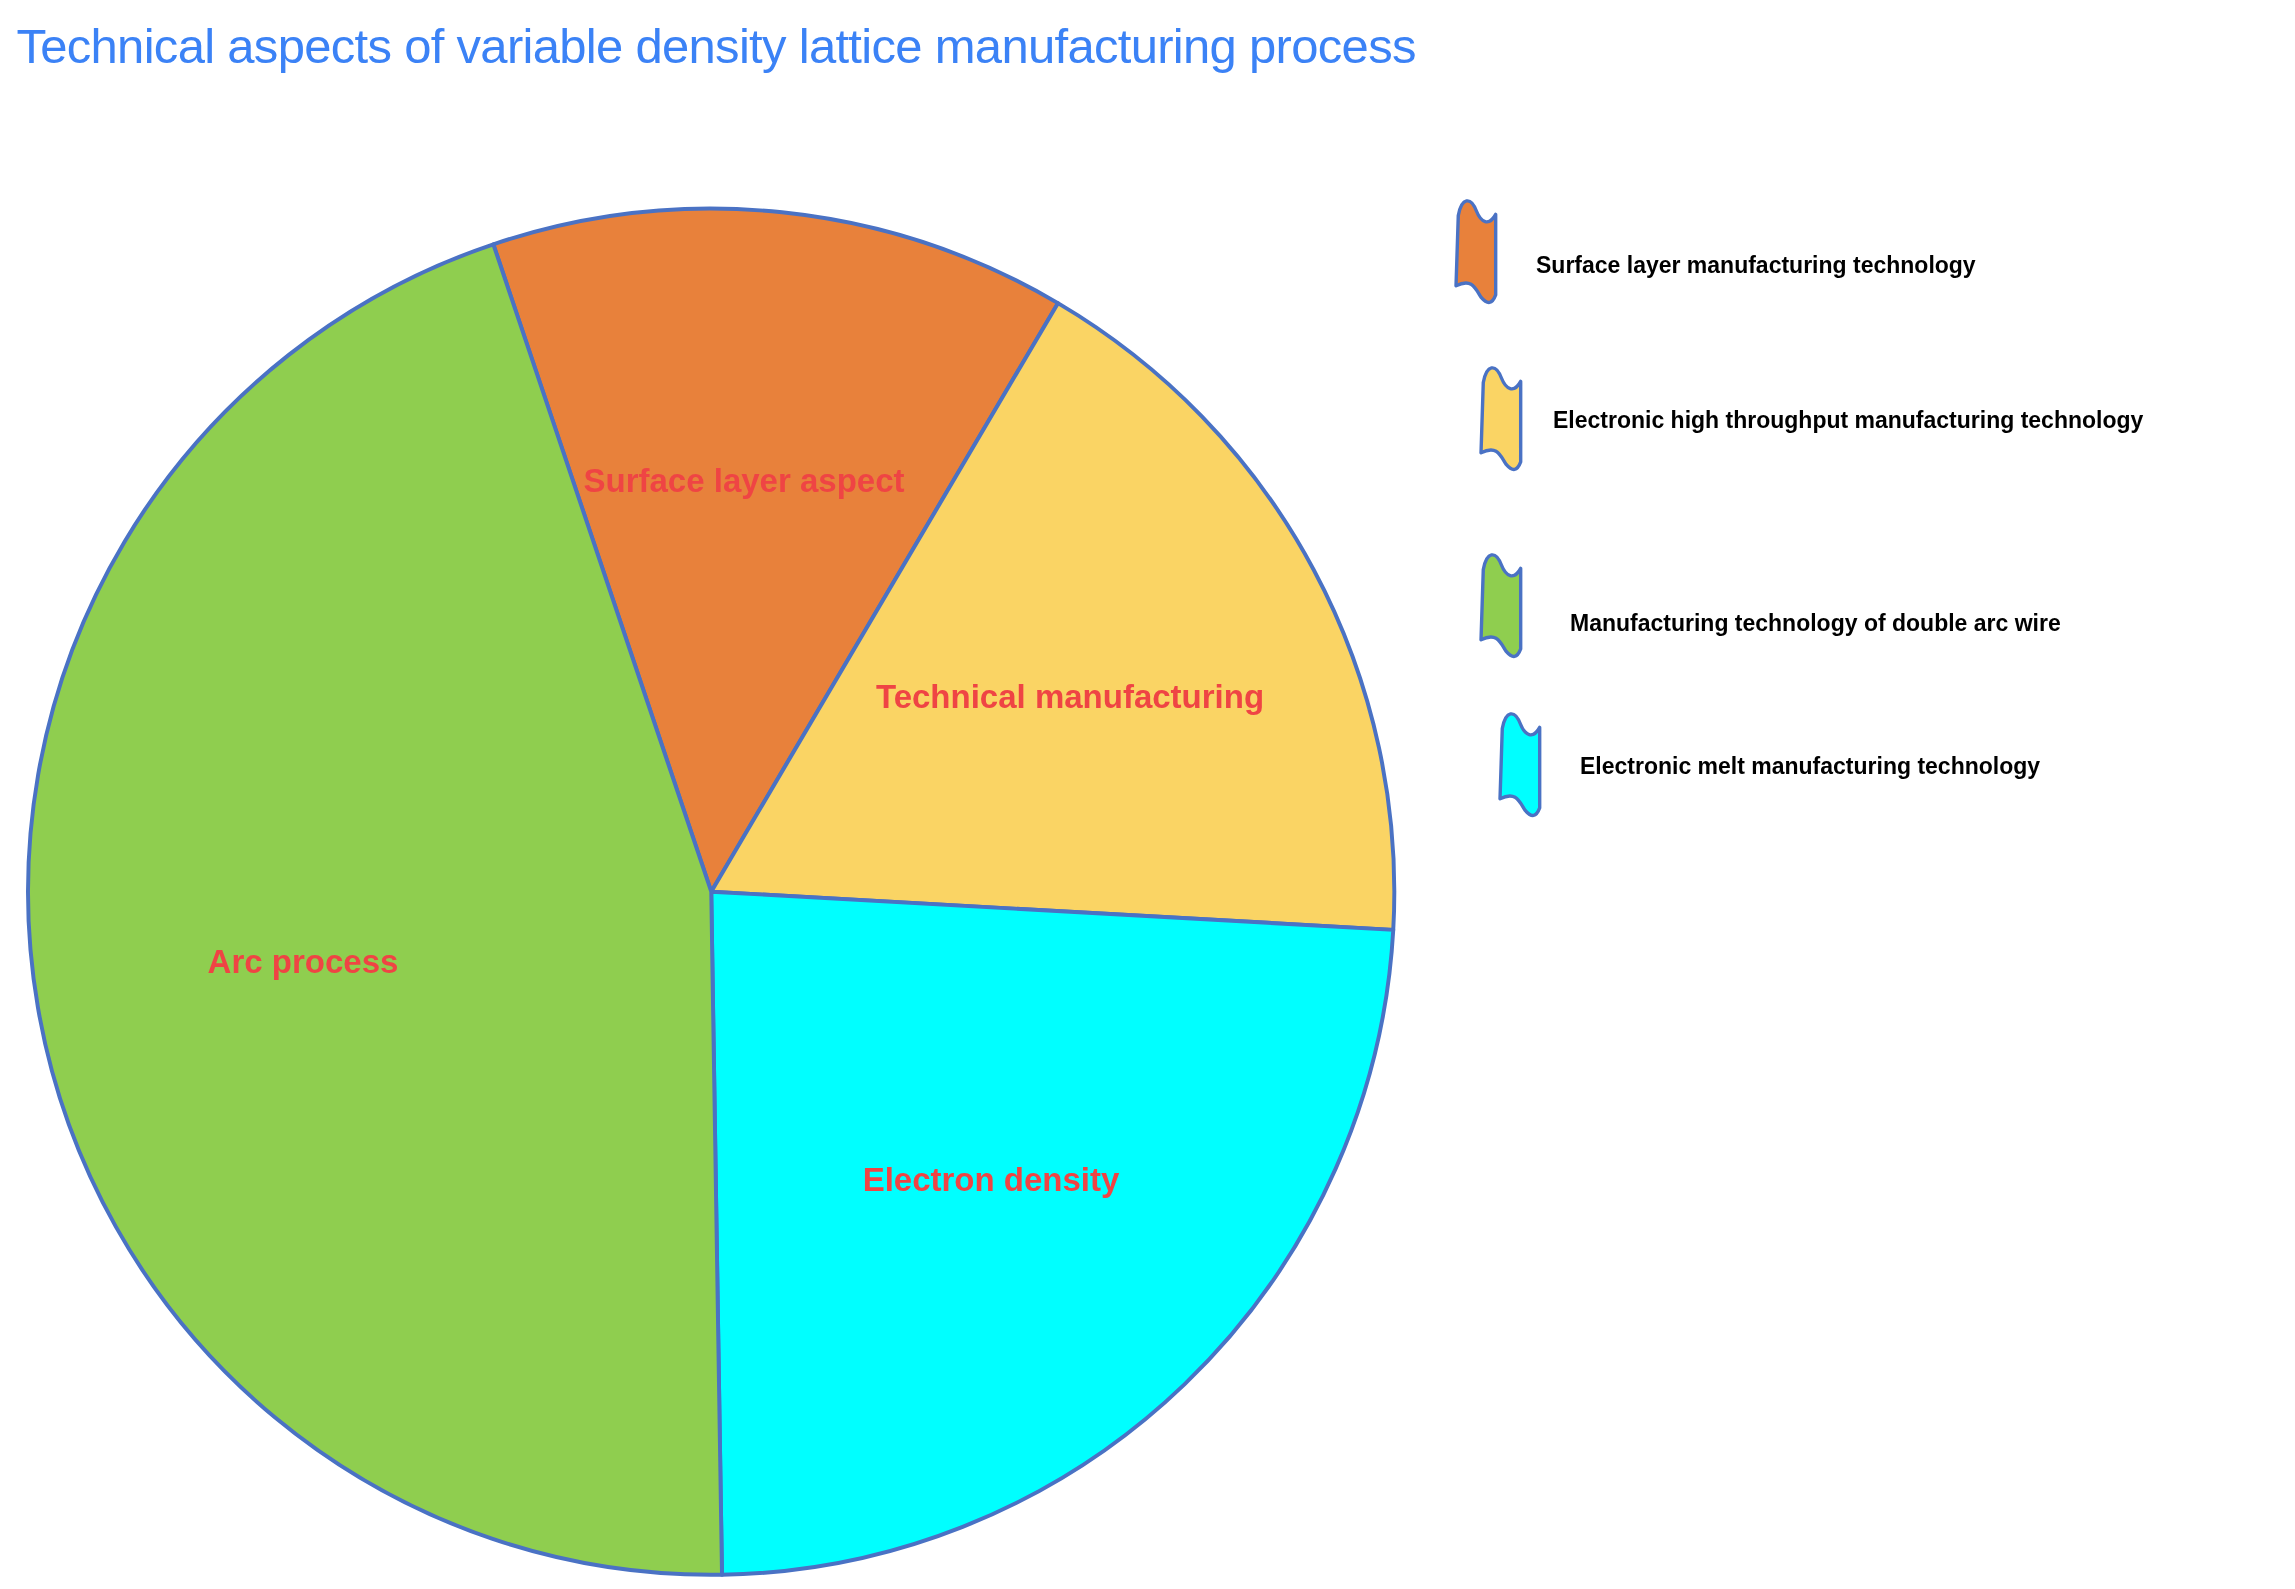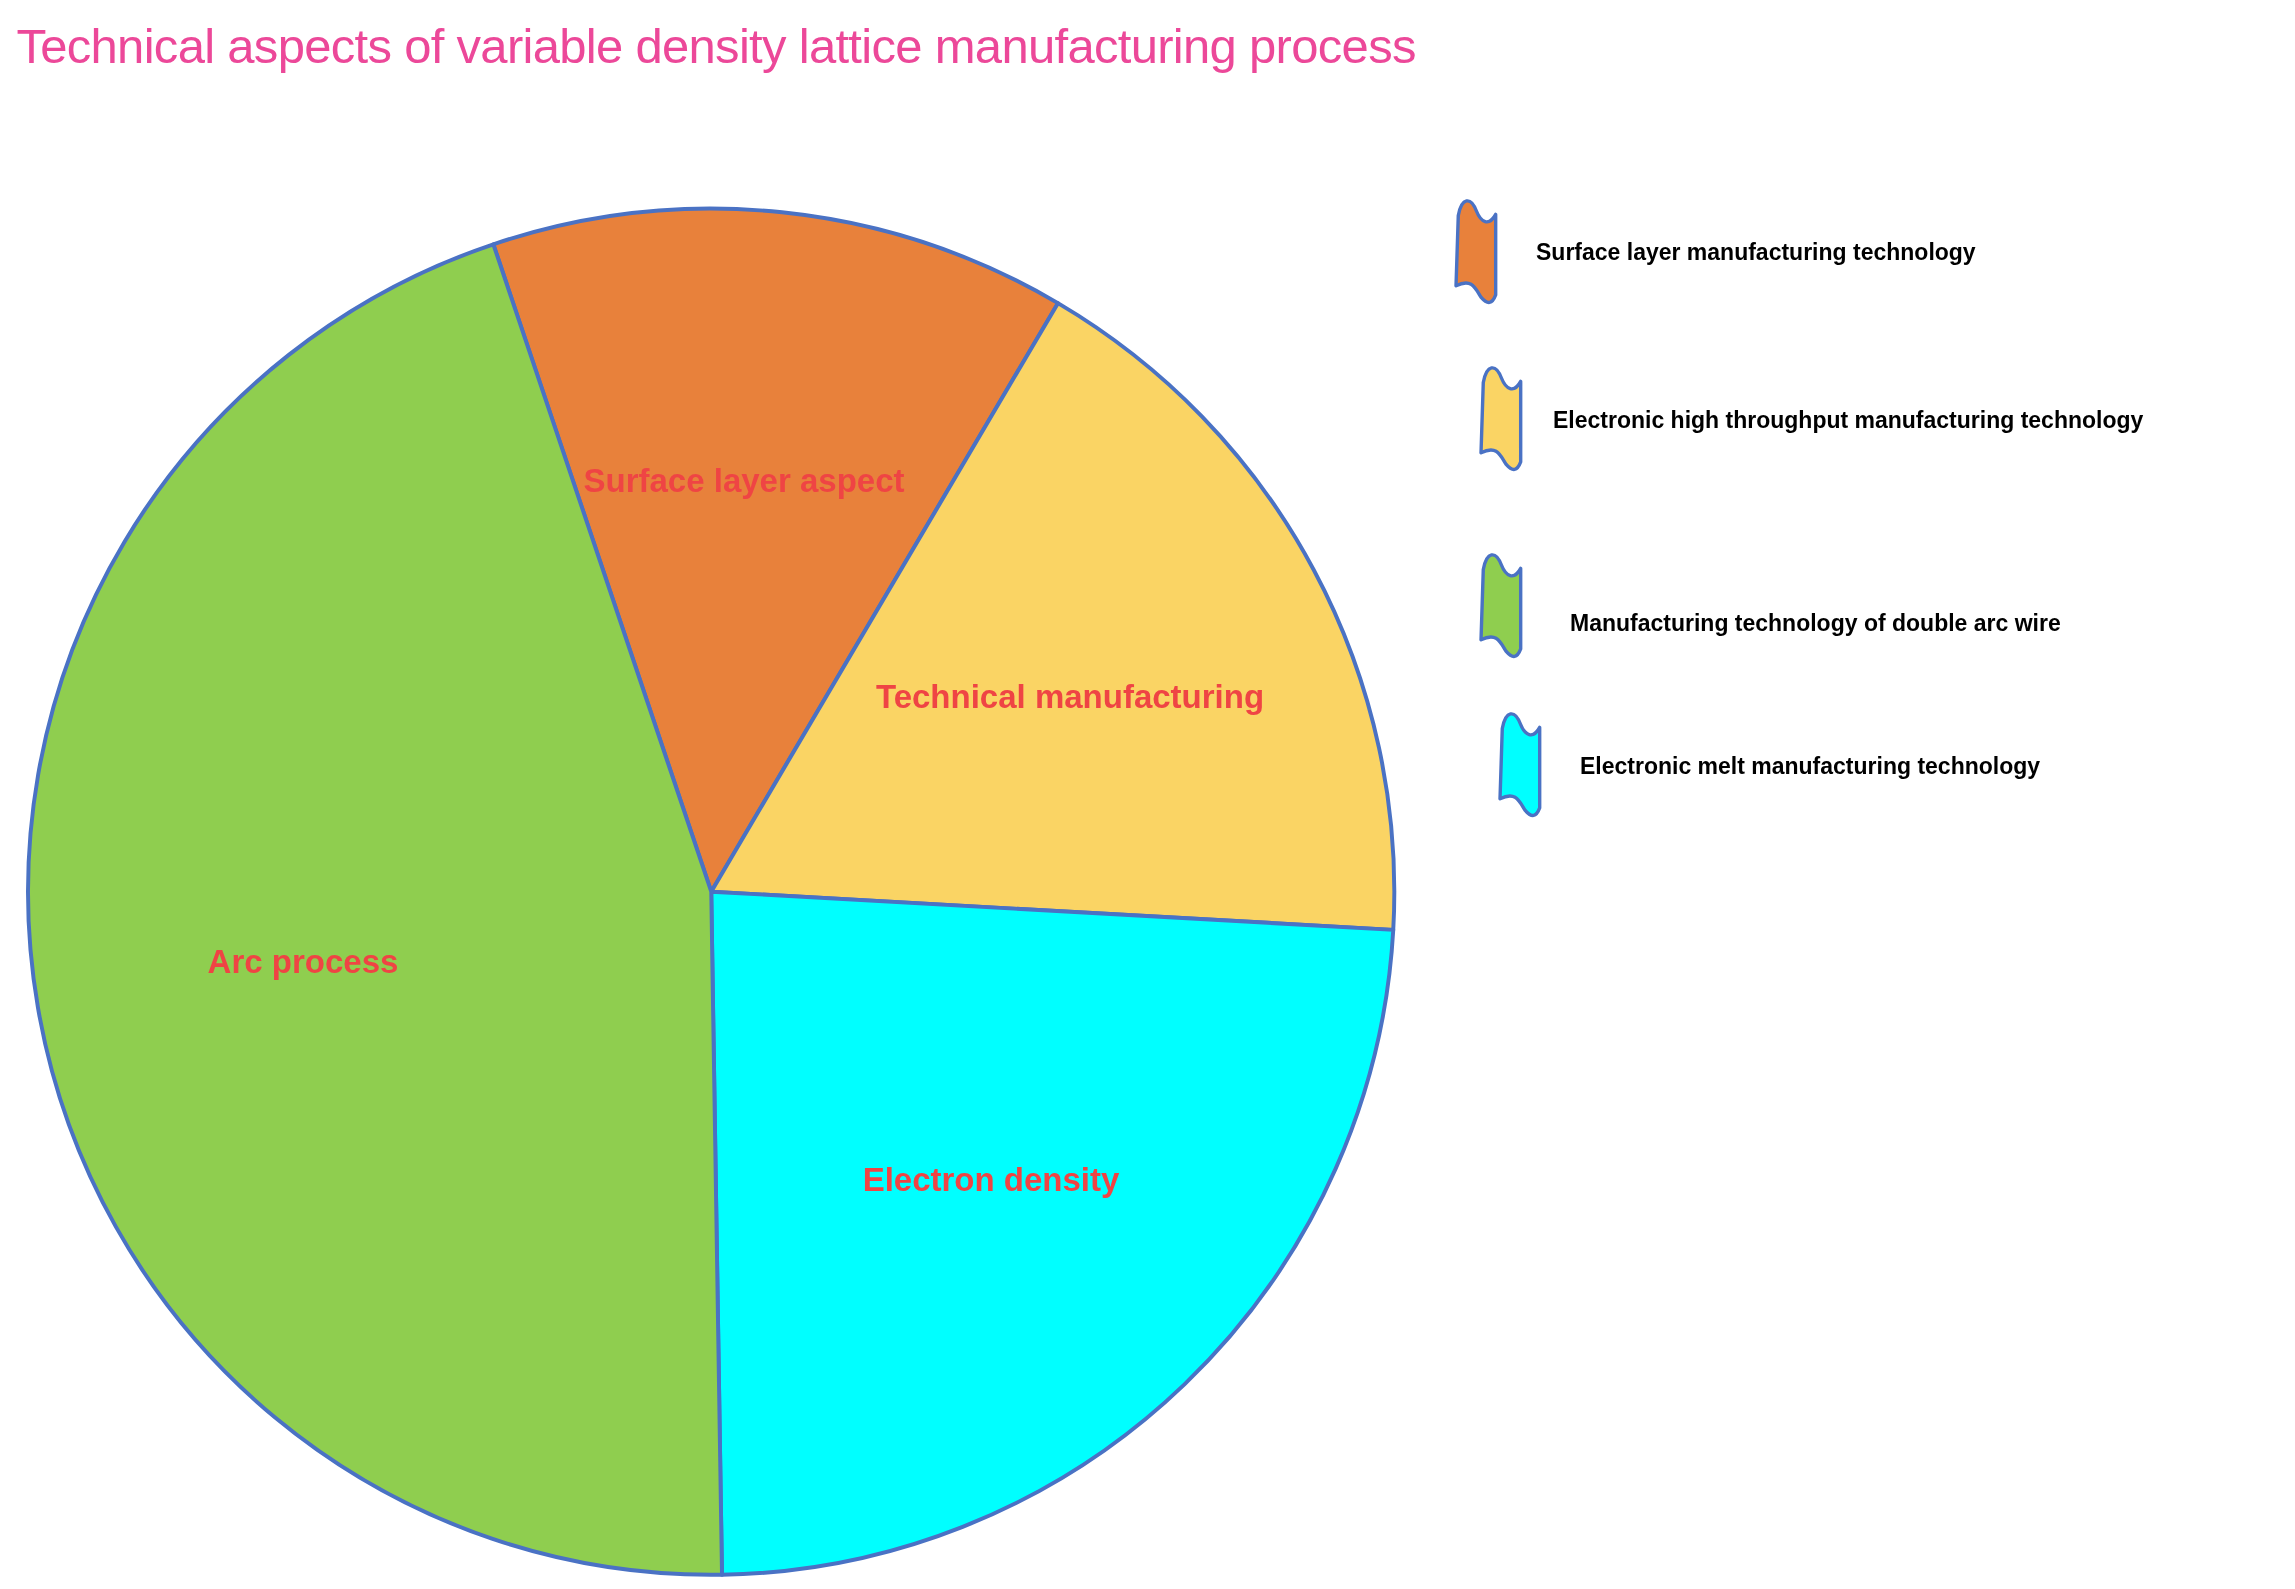--- a/index.html
+++ b/index.html
@@ -14,21 +14,21 @@
     height: 1590px;
     background: #ffffff;
     overflow: hidden;
   }
   #chart-title {
     position: absolute;
     left: 16.4px;
     top: 18.4px;
     font-size: 49px;
     font-weight: 400;
-    color: #ec4899;
+    color: #3b82f6;
     letter-spacing: -0.7px;
     white-space: nowrap;
   }
   #pie-svg {
     position: absolute;
     left: 0;
     top: 0;
     width: 2295px;
     height: 1590px;
   }
@@ -75,21 +75,21 @@
       <div class="pie-label" style="left: 1070px; top: 697px;">Technical manufacturing</div>
       <div class="pie-label" style="left: 991px; top: 1180px;">Electron density</div>
       <div class="pie-label" style="left: 303px; top: 962px;">Arc process</div>
     </div>
 
   <div id="legend">
       <div class="legend-item">
         <svg class="legend-marker" viewBox="0 0 95 210" style="left: 1448px; top: 194px;">
           <path d="M 18,38 C 24,6 40,4 50,30 C 58,50 72,58 84,36 L 84,178 C 78,194 70,196 58,182 C 48,166 42,148 14,162 Z" fill="#E8813B" stroke="#4A72C4" stroke-width="6" stroke-linejoin="round"></path>
         </svg>
-        <span class="legend-label" style="left: 1536px; top: 252px;">Surface layer manufacturing technology</span>
+        <span class="legend-label" style="left: 1536px; top: 265px;">Surface layer manufacturing technology</span>
       </div>
       <div class="legend-item">
         <svg class="legend-marker" viewBox="0 0 95 210" style="left: 1473px; top: 361px;">
           <path d="M 18,38 C 24,6 40,4 50,30 C 58,50 72,58 84,36 L 84,178 C 78,194 70,196 58,182 C 48,166 42,148 14,162 Z" fill="#FAD464" stroke="#4A72C4" stroke-width="6" stroke-linejoin="round"></path>
         </svg>
         <span class="legend-label" style="left: 1553px; top: 420px;">Electronic high throughput manufacturing technology</span>
       </div>
       <div class="legend-item">
         <svg class="legend-marker" viewBox="0 0 95 210" style="left: 1473px; top: 548px;">
           <path d="M 18,38 C 24,6 40,4 50,30 C 58,50 72,58 84,36 L 84,178 C 78,194 70,196 58,182 C 48,166 42,148 14,162 Z" fill="#8FCE4F" stroke="#4A72C4" stroke-width="6" stroke-linejoin="round"></path>

